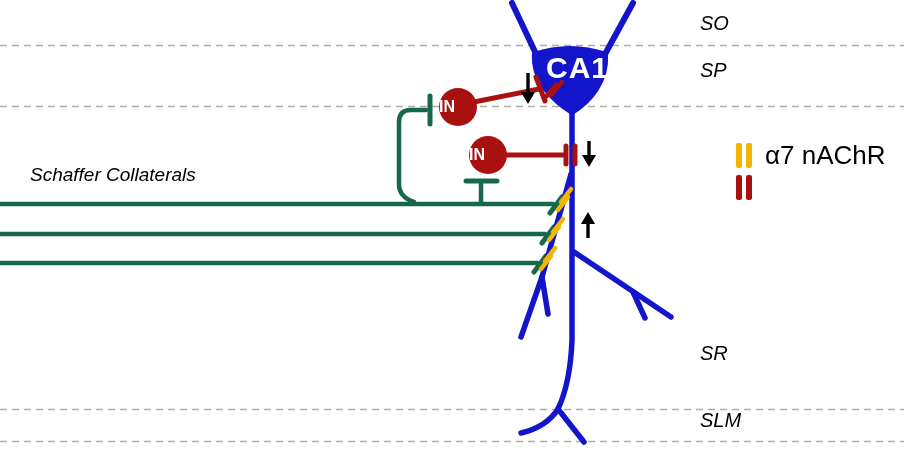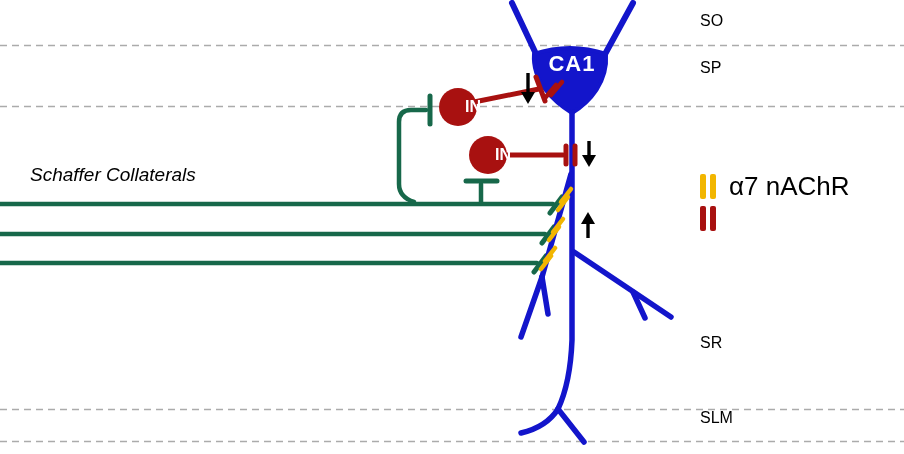--- a/index.html
+++ b/index.html
@@ -21,33 +21,33 @@
   .green{stroke:var(--collateral-green);fill:none;}
   .blue{stroke:var(--neuron-blue);fill:none;}
   .blue-fill{fill:var(--neuron-blue);stroke:var(--neuron-blue);}
   .red{stroke:var(--inhibitory-red);fill:none;}
   .red-fill{fill:var(--inhibitory-red);stroke:none;}
   .yellow{stroke:var(--nachr-yellow);fill:none;}
   .black-line{stroke:var(--text-black);fill:none;}
   .black-fill{fill:var(--text-black);stroke:none;}
 
   .overlay{position:absolute;white-space:nowrap;color:var(--text-black);}
-  .soma-label{left:535px;top:51px;width:74px;text-align:center;
-    font-size:22px;font-weight:bold;color:var(--label-white);letter-spacing:1px;}
-  .in-label{width:42px;text-align:right;font-size:16px;font-weight:bold;color:var(--label-white);}
+  .soma-label{left:535px;top:51px;width:74px;text-align:right;
+    font-size:30px;font-weight:bold;color:var(--label-white);letter-spacing:1px;}
+  .in-label{width:42px;text-align:left;font-size:16px;font-weight:bold;color:var(--label-white);}
   .in1-label{left:439px;top:98px;}
   .in2-label{left:469px;top:146px;}
   .pathway-label{left:30px;top:164px;font-size:19px;font-style:italic;}
-  .layer-label{left:700px;font-size:16px;text-align:right;}
+  .layer-label{left:700px;font-size:20px;font-style:italic;text-align:right;}
   .layer-so{top:12px;}
   .layer-sp{top:59px;}
-  .layer-sr{top:334px;}
+  .layer-sr{top:342px;}
   .layer-slm{top:409px;}
 
-  .legend{position:absolute;left:700px;top:139px;margin-top:31px;}
+  .legend{position:absolute;left:736px;top:139px;}
   .legend-row{display:flex;align-items:center;height:32px;}
   .legend-marker{display:flex;align-items:center;margin-right:9px;}
   .legend-bar{display:inline-block;width:6px;height:25px;border-radius:2px;margin-right:4px;}
   .bar-yellow{background:var(--nachr-yellow);}
   .bar-red{background:var(--inhibitory-red);}
   .legend-text{font-size:26px;color:var(--text-black);}
   .legend-text sub{font-size:0.62em;}
 </style>
 </head>
 <body>

